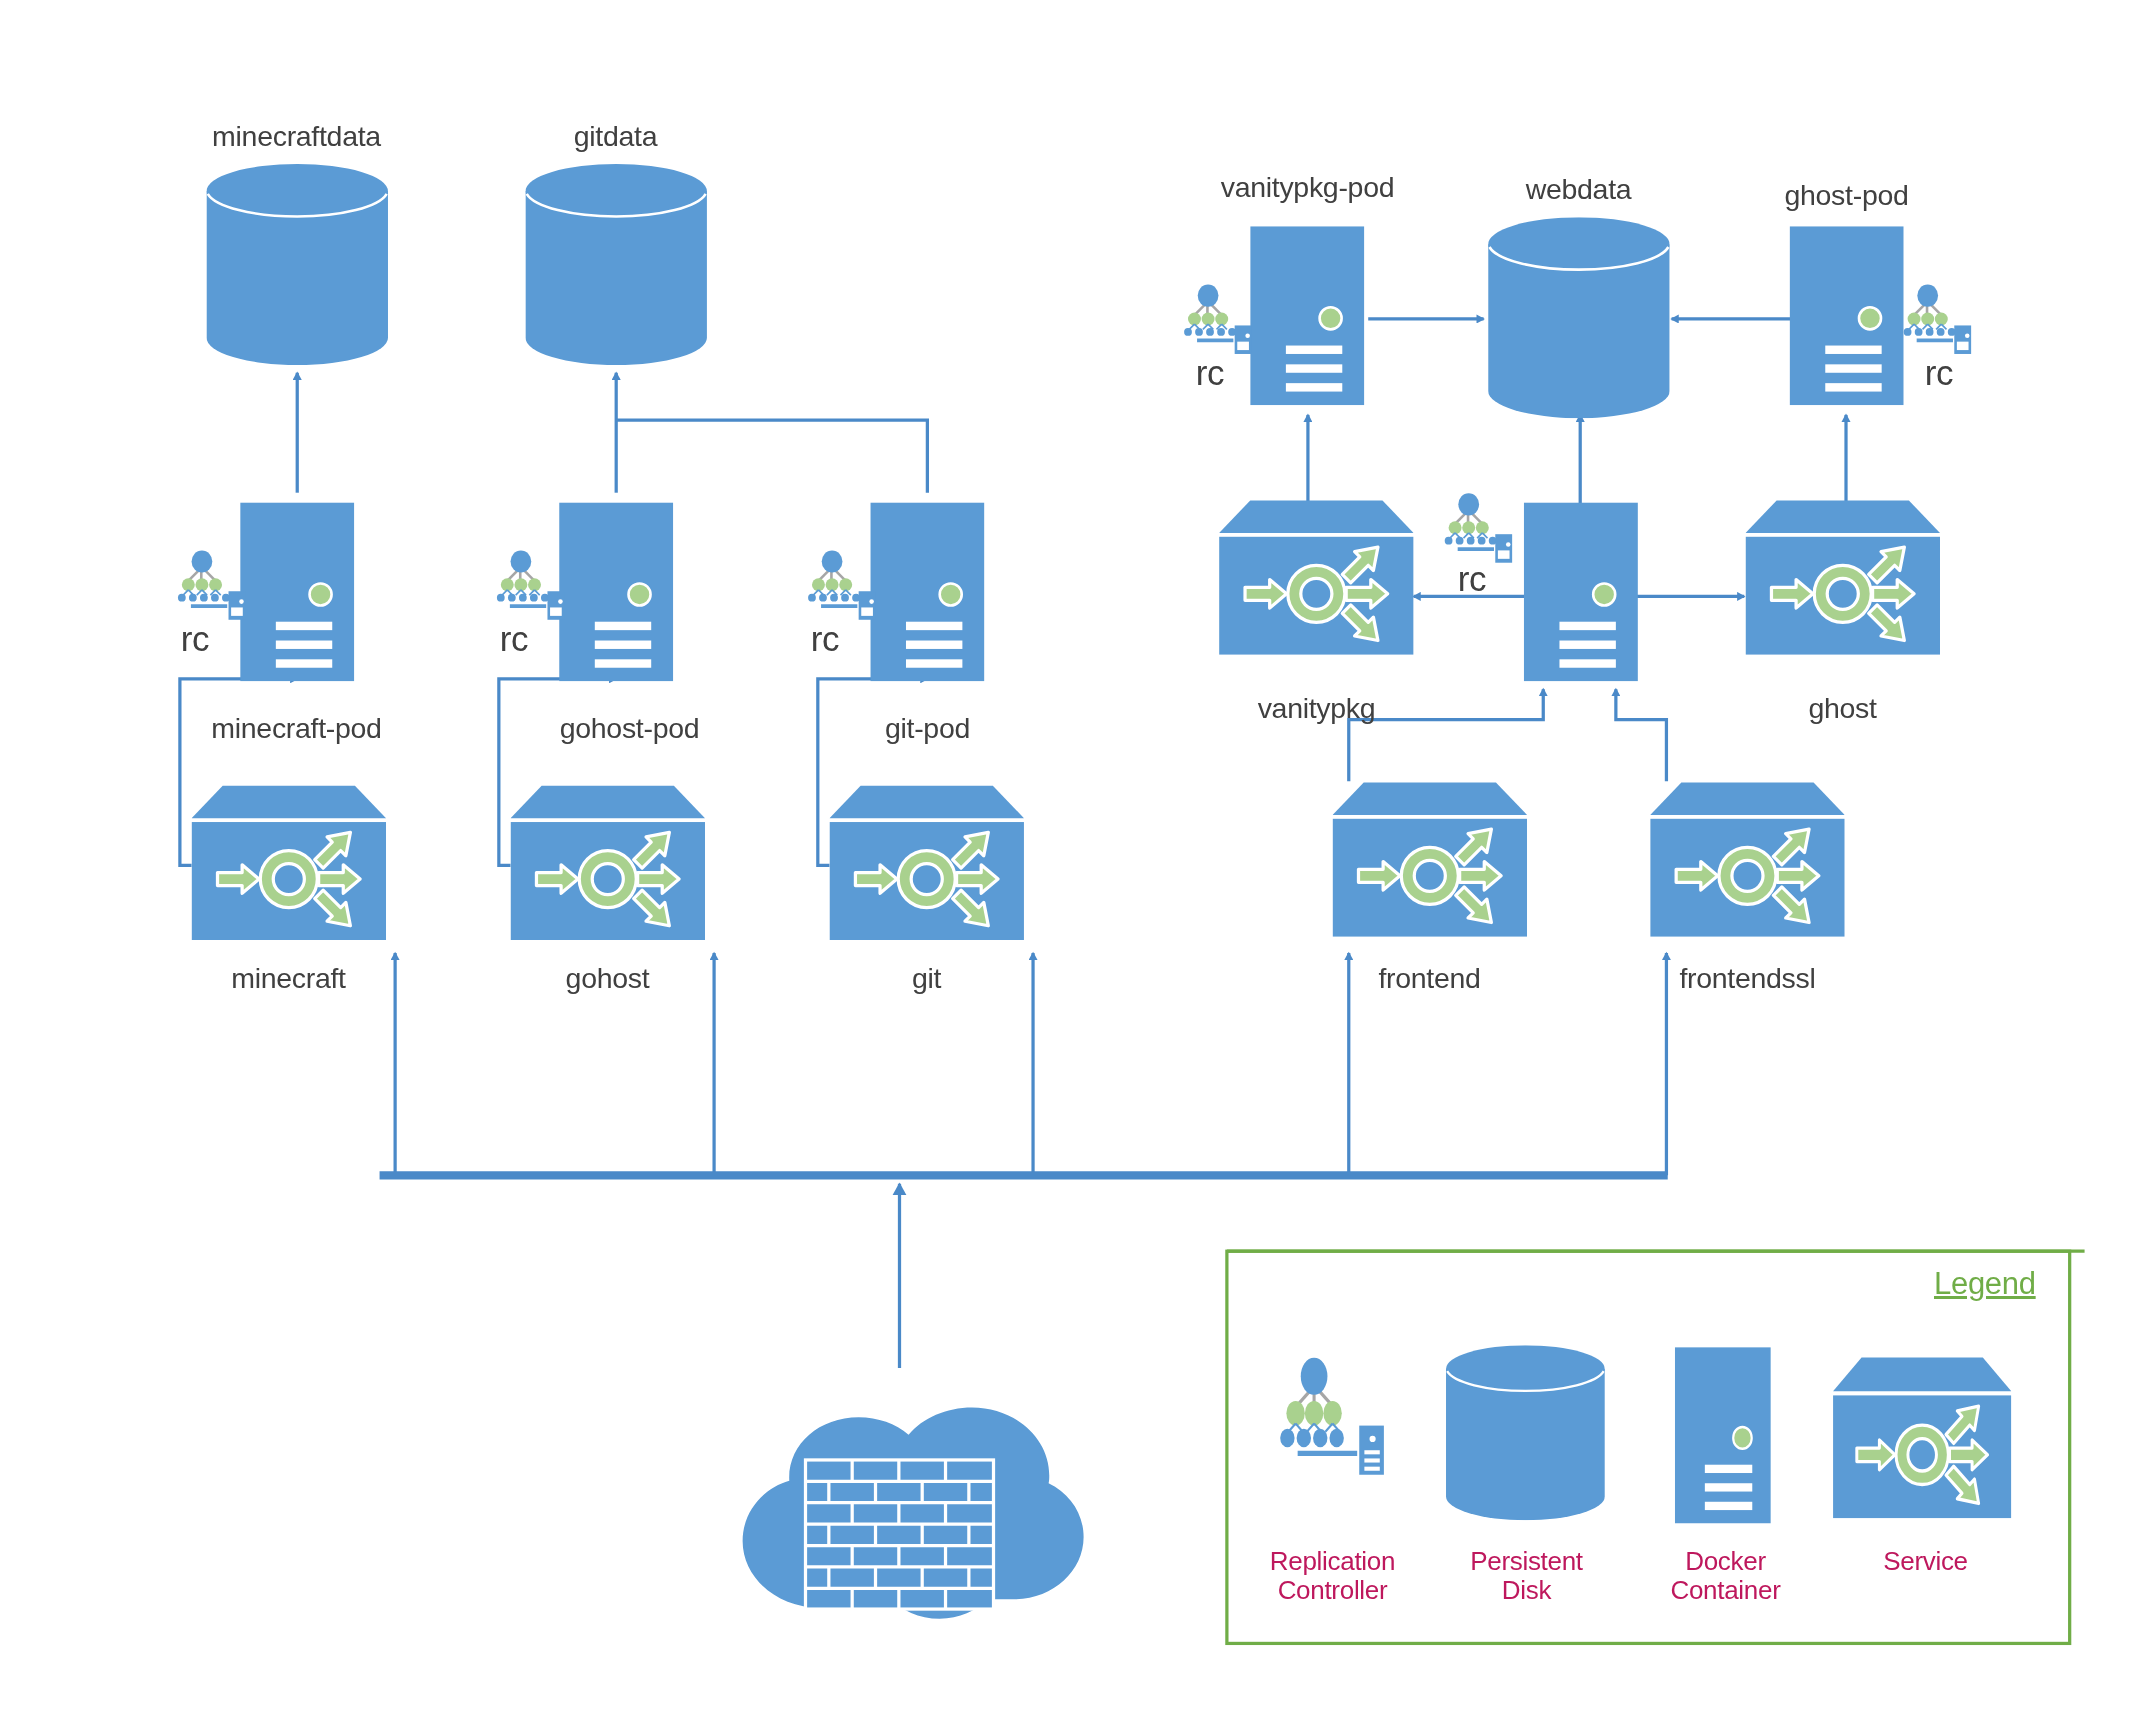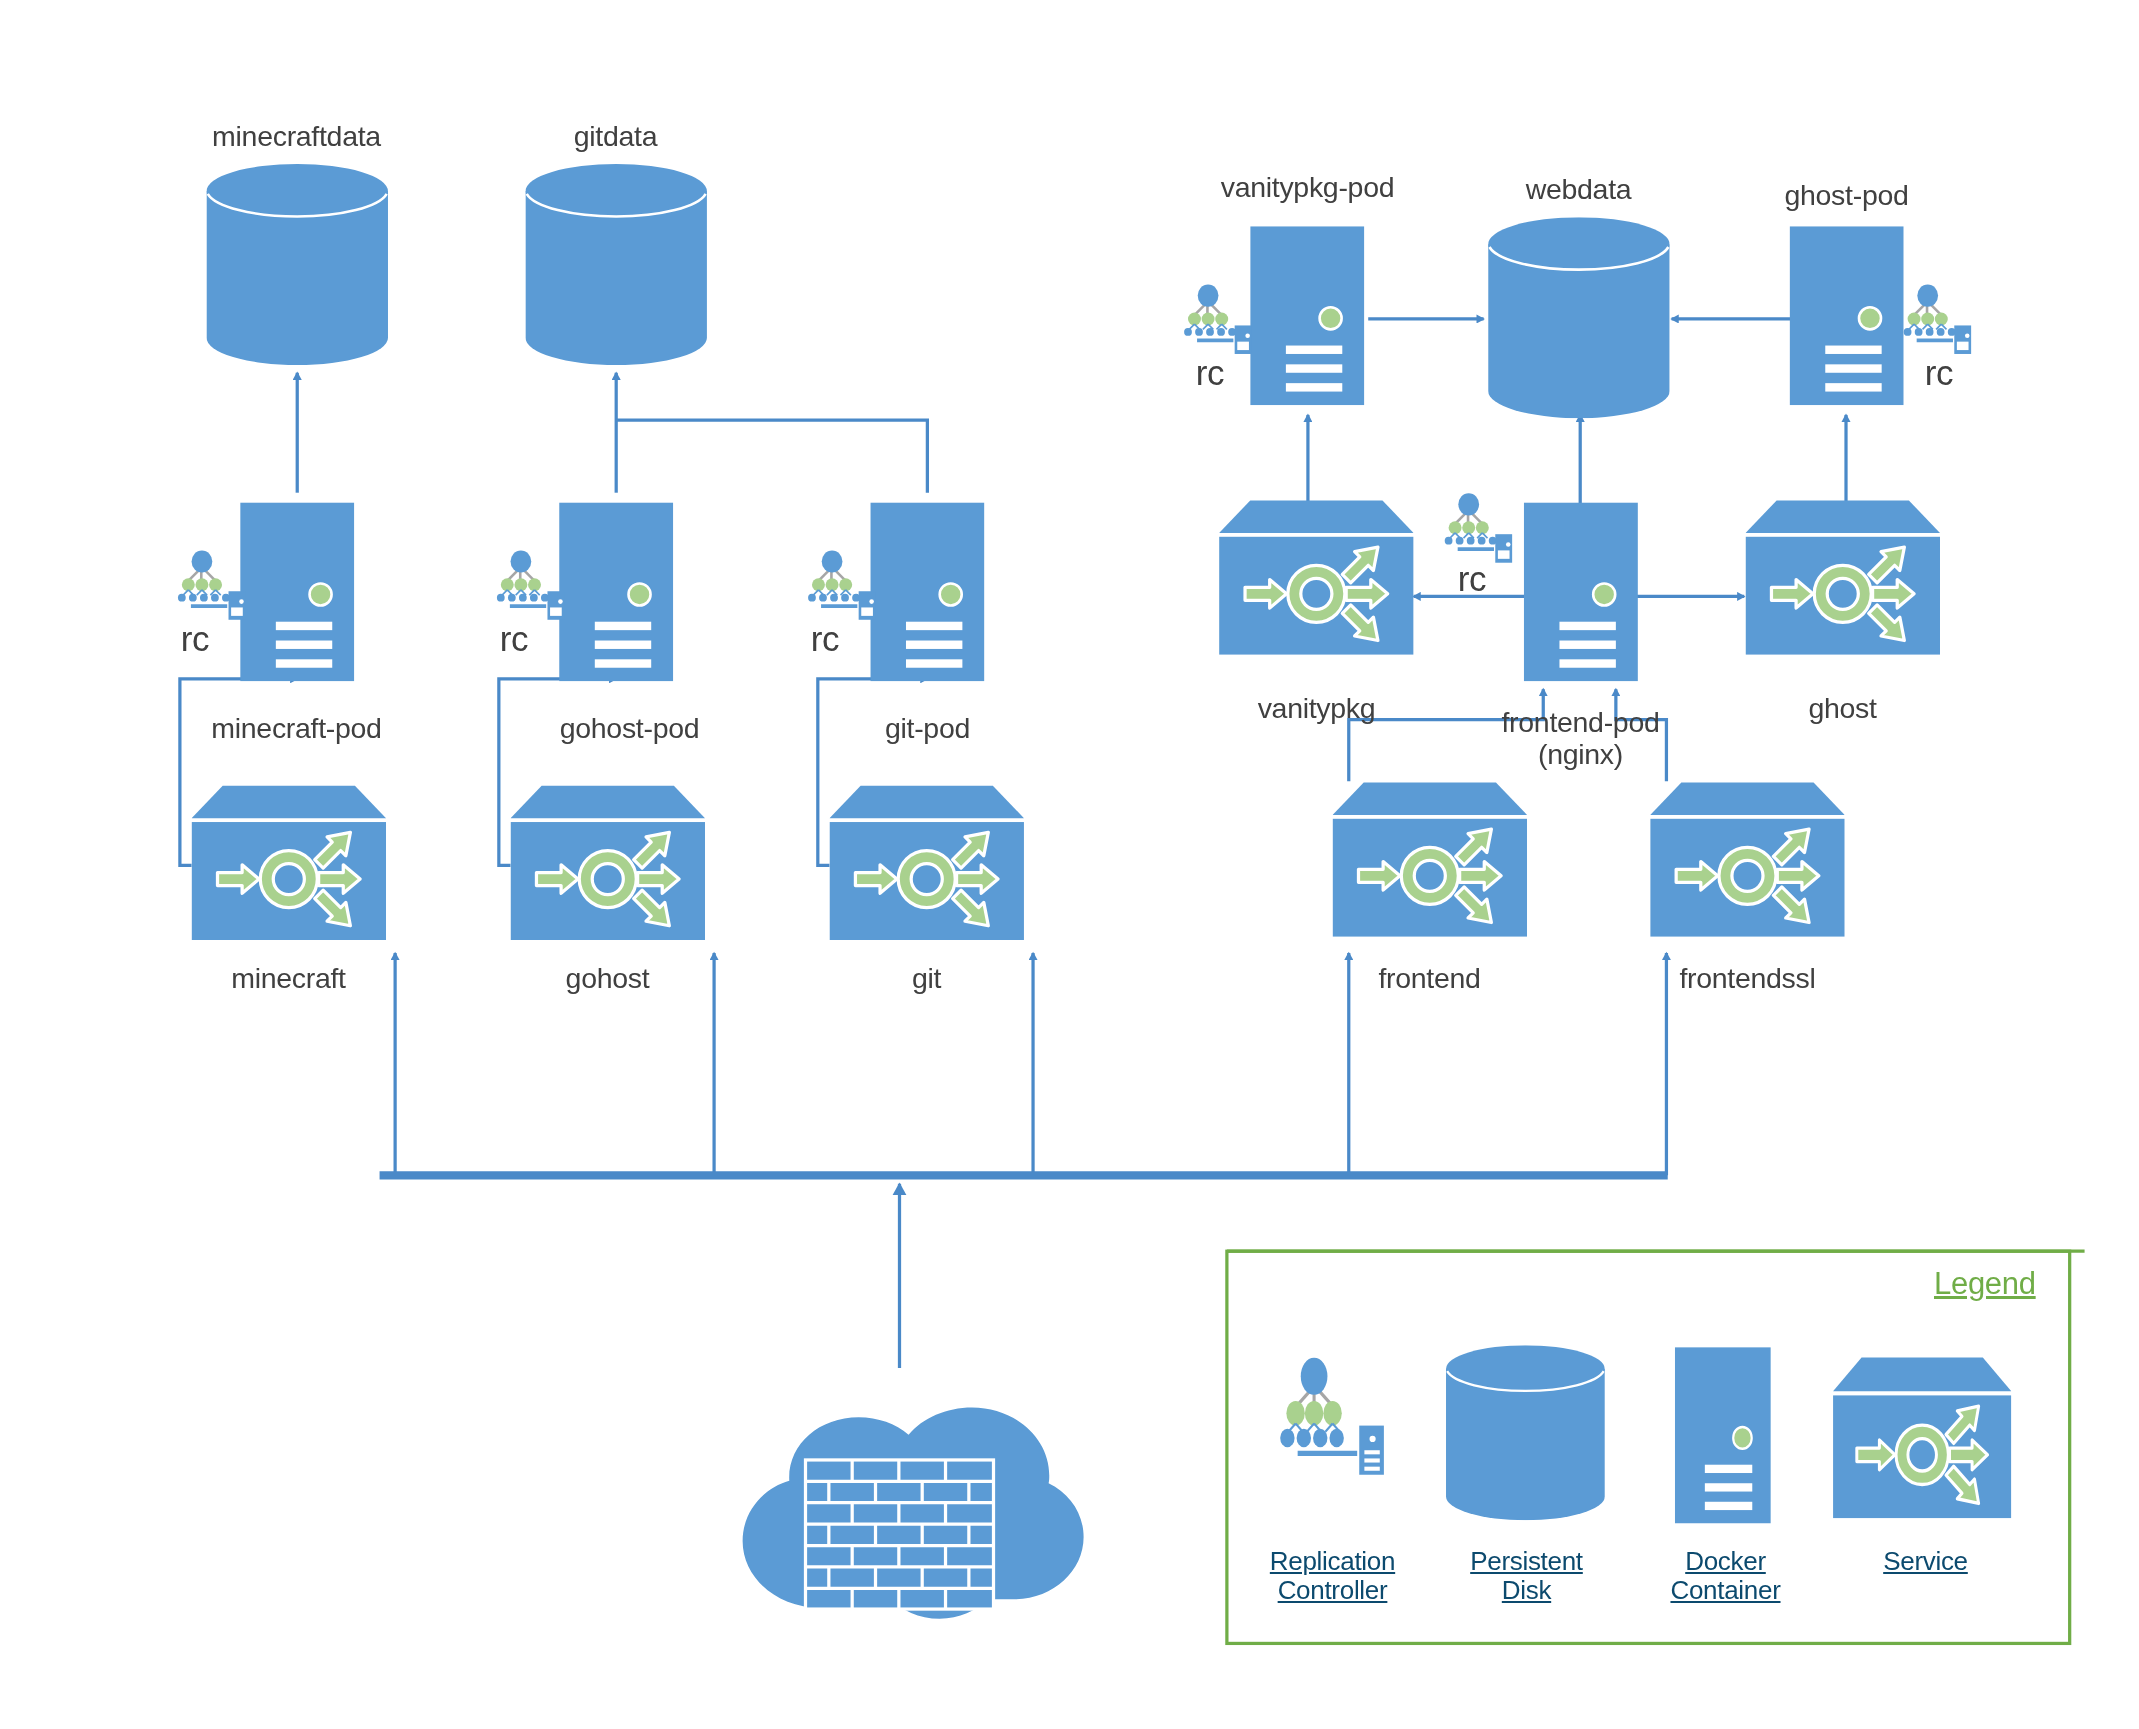--- a/index.html
+++ b/index.html
@@ -4,21 +4,21 @@
 <style>
   html,body{margin:0;padding:0;background:#fff;}
   body{font-family:"Liberation Sans", sans-serif;}
   #stage{position:relative;width:2140px;height:1729px;background:#ffffff;overflow:hidden;}
   #canvas{position:absolute;left:0;top:0;width:2140px;height:1729px;}
   .lbl{position:absolute;color:#404040;font-family:"Liberation Sans",sans-serif;
        font-weight:400;text-align:center;white-space:pre;line-height:1.12;
        letter-spacing:-0.3px;}
   .lbl.n{font-size:28.5px;}
   .lbl.rc{font-size:35px;}
-  .lbl.leg{font-size:26px;color:#0c4a6e;text-decoration:underline;}
+  .lbl.leg{font-size:26px;color:#be185d;}
   .legend-title{position:absolute;color:#70AD47;font-size:31px;
        font-family:"Liberation Sans",sans-serif;letter-spacing:-0.3px;}
 </style>
 </head>
 <body>
 
 <div id="stage">
 
 <svg id="canvas" viewBox="0 0 3300 2667" xmlns="http://www.w3.org/2000/svg">
   <defs>
@@ -259,22 +259,20 @@
 
 <div class="lbl n" style="left:167px;top:121px;width:259px;">minecraftdata</div>
 <div class="lbl n" style="left:486px;top:121px;width:259px;">gitdata</div>
 <div class="lbl n" style="left:1449px;top:174px;width:259px;">webdata</div>
 
 <div class="lbl n" style="left:167px;top:713px;width:259px;">minecraft-pod</div>
 <div class="lbl n" style="left:500px;top:713px;width:259px;">gohost-pod</div>
 <div class="lbl n" style="left:798px;top:713px;width:259px;">git-pod</div>
 <div class="lbl n" style="left:1178px;top:172px;width:259px;">vanitypkg-pod</div>
 <div class="lbl n" style="left:1717px;top:180px;width:259px;">ghost-pod</div>
-<div class="lbl n" style="left:1451px;top:707px;width:259px;">frontend-pod
-(nginx)</div>
 
 <div class="lbl rc" style="left:156px;top:619px;width:78px;">rc</div>
 <div class="lbl rc" style="left:475px;top:619px;width:78px;">rc</div>
 <div class="lbl rc" style="left:786px;top:619px;width:78px;">rc</div>
 <div class="lbl rc" style="left:1171px;top:353px;width:78px;">rc</div>
 <div class="lbl rc" style="left:1900px;top:353px;width:78px;">rc</div>
 <div class="lbl rc" style="left:1433px;top:559px;width:78px;">rc</div>
 
 <div class="lbl n" style="left:159px;top:963px;width:259px;text-align:center;">minecraft</div>
 <div class="lbl n" style="left:478px;top:963px;width:259px;">gohost</div>

